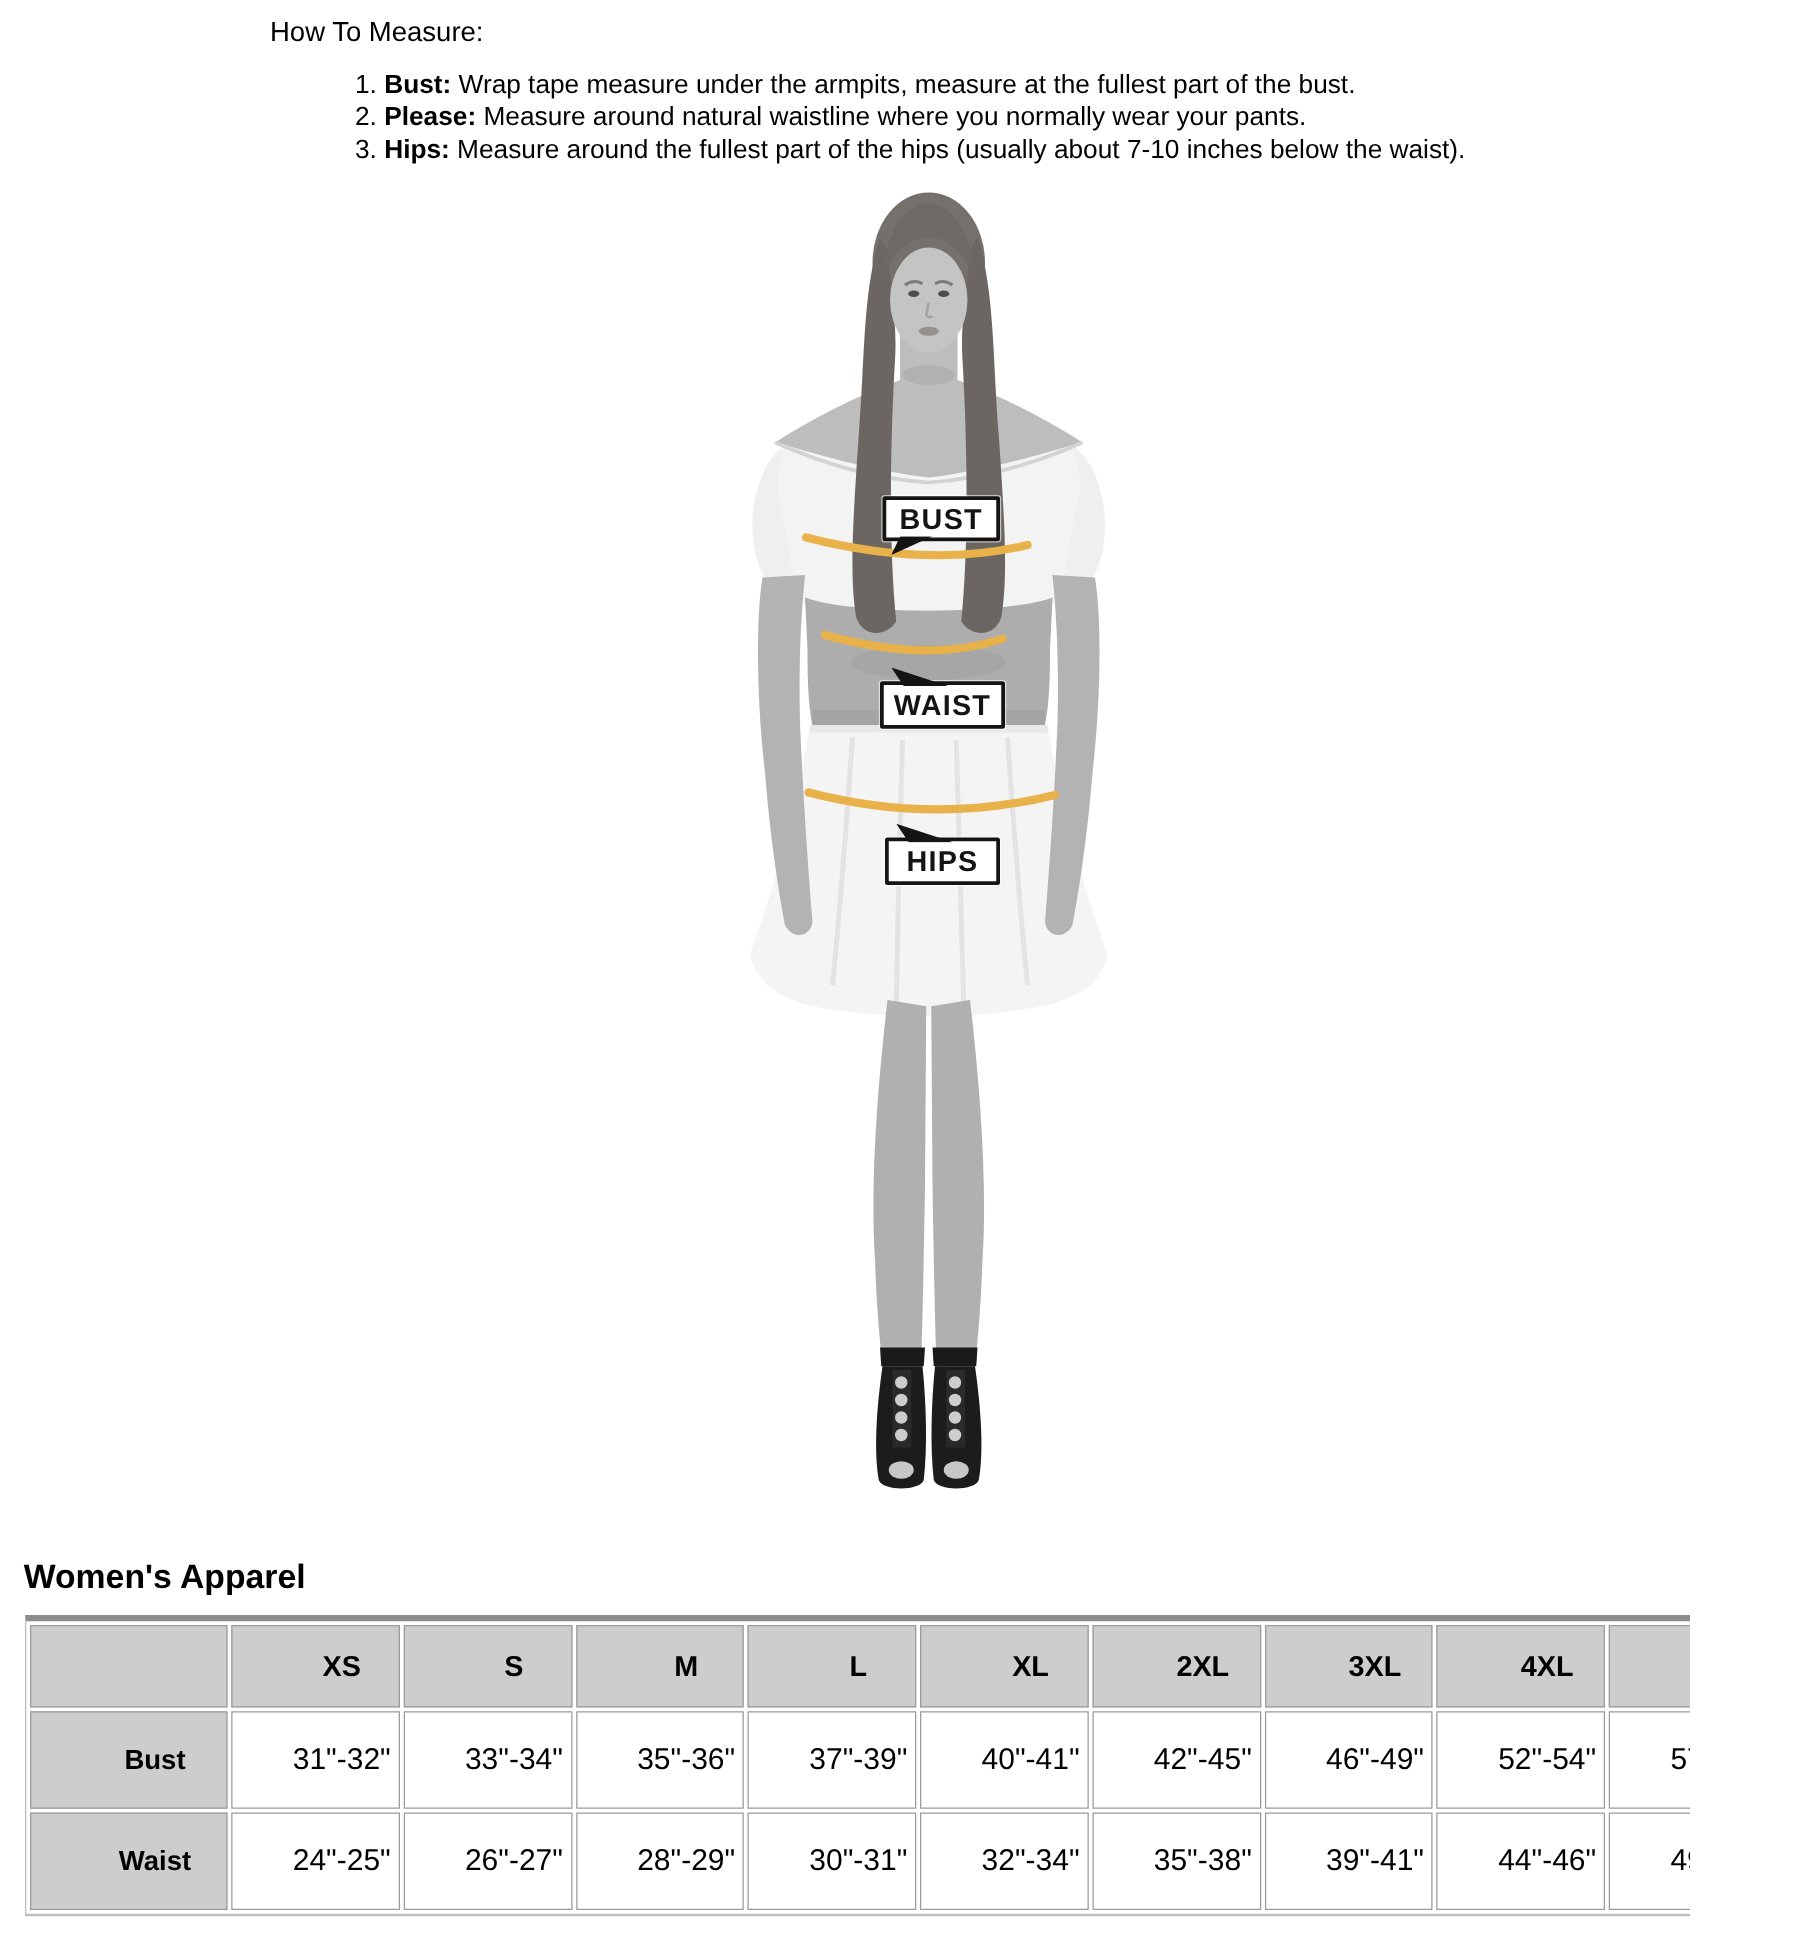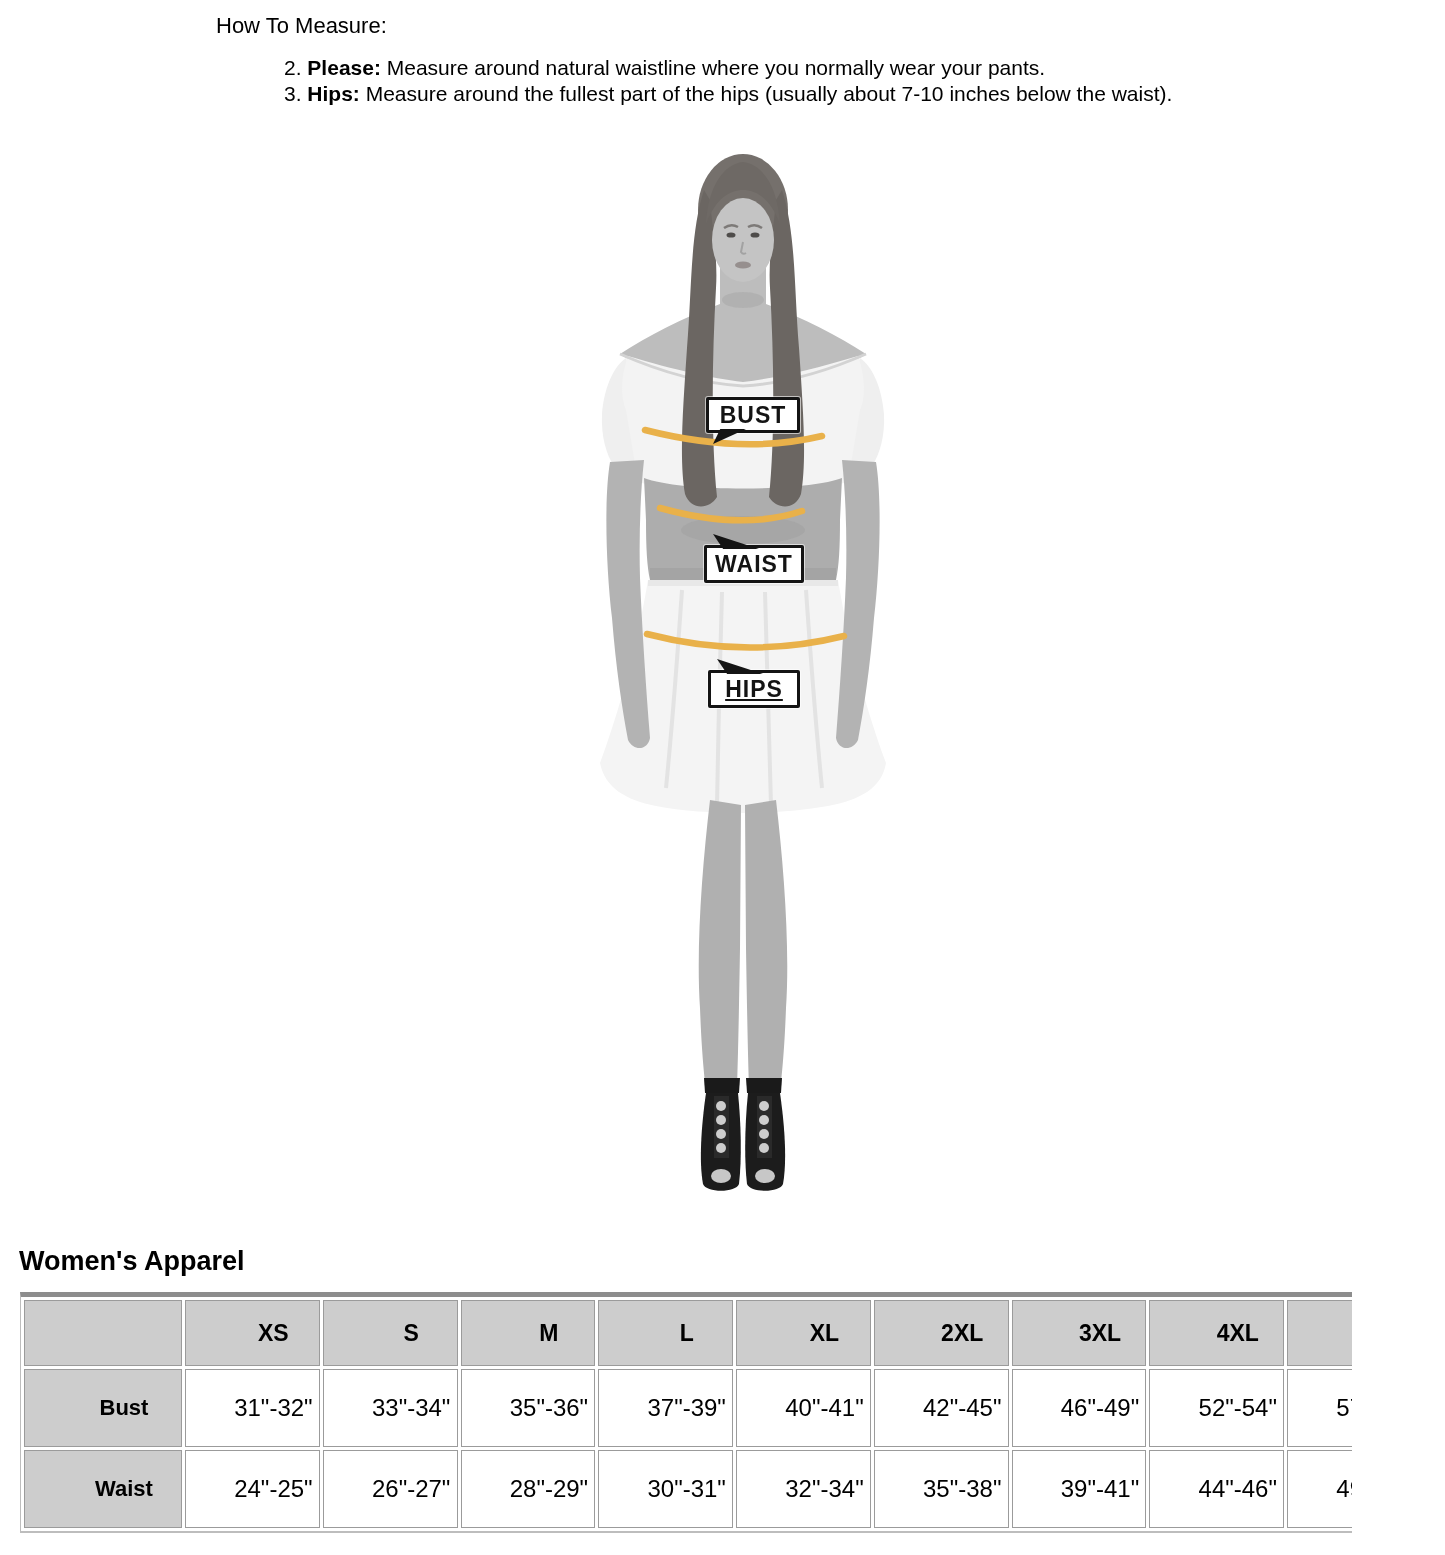--- a/index.html
+++ b/index.html
@@ -17,21 +17,21 @@
 
   .mlabel {
     position:absolute; background:#ffffff; border:3px solid #141414; border-radius:2px;
     display:flex; align-items:center; justify-content:center;
     font-weight:bold; font-size:23px; letter-spacing:1px; color:#141414;
     box-shadow:0 0 0 1px rgba(255,255,255,.6);
   }
   .mlabel .tail { position:absolute; background:#141414; }
   .mlabel-bust  { left:146px; top:249px; width:88px; height:30px; }
   .mlabel-waist { left:144px; top:397px; width:94px; height:32px; }
-  .mlabel-hips  { left:148px; top:522px; width:86px; height:32px;text-decoration:underline; }
+  .mlabel-hips  { left:148px; top:522px; width:86px; height:32px; }
   .tail-down { left:4px;  bottom:-14px; width:33px; height:15px; clip-path:polygon(0 100%, 22% 0, 100% 0); }
   .tail-up   { left:6px;  top:-14px;   width:46px; height:15px; clip-path:polygon(0 0, 100% 100%, 22% 100%); }
 
   .fit-note { position:absolute; left:0; top:1213px; width:1445px; text-align:center; font-size:21px; }
   .section-title { position:absolute; left:19px; top:1246px; font-size:27px; font-weight:bold; }
 
   .size-table {
     position:absolute; left:20px; top:1292px; width:1408px;
     border-collapse:separate; border-spacing:3px; table-layout:fixed;
     background:#ffffff;
@@ -47,20 +47,21 @@
   .size-table tbody td { background:#ffffff; height:74px; font-size:24px; font-weight:normal; }
 </style>
 </head>
 <body>
 
 <div class="page">
 
   <div class="howto-title">How To Measure:</div>
 
   <div class="instructions">
+    <div class="ins-line"><span>1.</span> <b>Bust:</b><span> Wrap tape measure under the armpits, measure at the fullest part of the bust.</span></div>
     <div class="ins-line"><span>2.</span> <b>Please:</b><span> Measure around natural waistline where you normally wear your pants.</span></div>
     <div class="ins-line"><span>3.</span> <b>Hips:</b><span> Measure around the fullest part of the hips (usually about 7-10 inches below the waist).</span></div>
   </div>
 
   <div class="figure-wrap">
     <svg width="366" height="1056" viewBox="0 0 366 1056">
 
       <path d="M160,112 L160,156 C122,170 88,188 60,206 C72,216 120,232 183,236 C246,232 294,216 306,206 C278,188 244,170 206,156 L206,112 Z" fill="#bdbdbd"></path>
       <ellipse cx="183" cy="152" rx="21" ry="8" fill="#a8a8a8" opacity="0.55"></ellipse>
 

